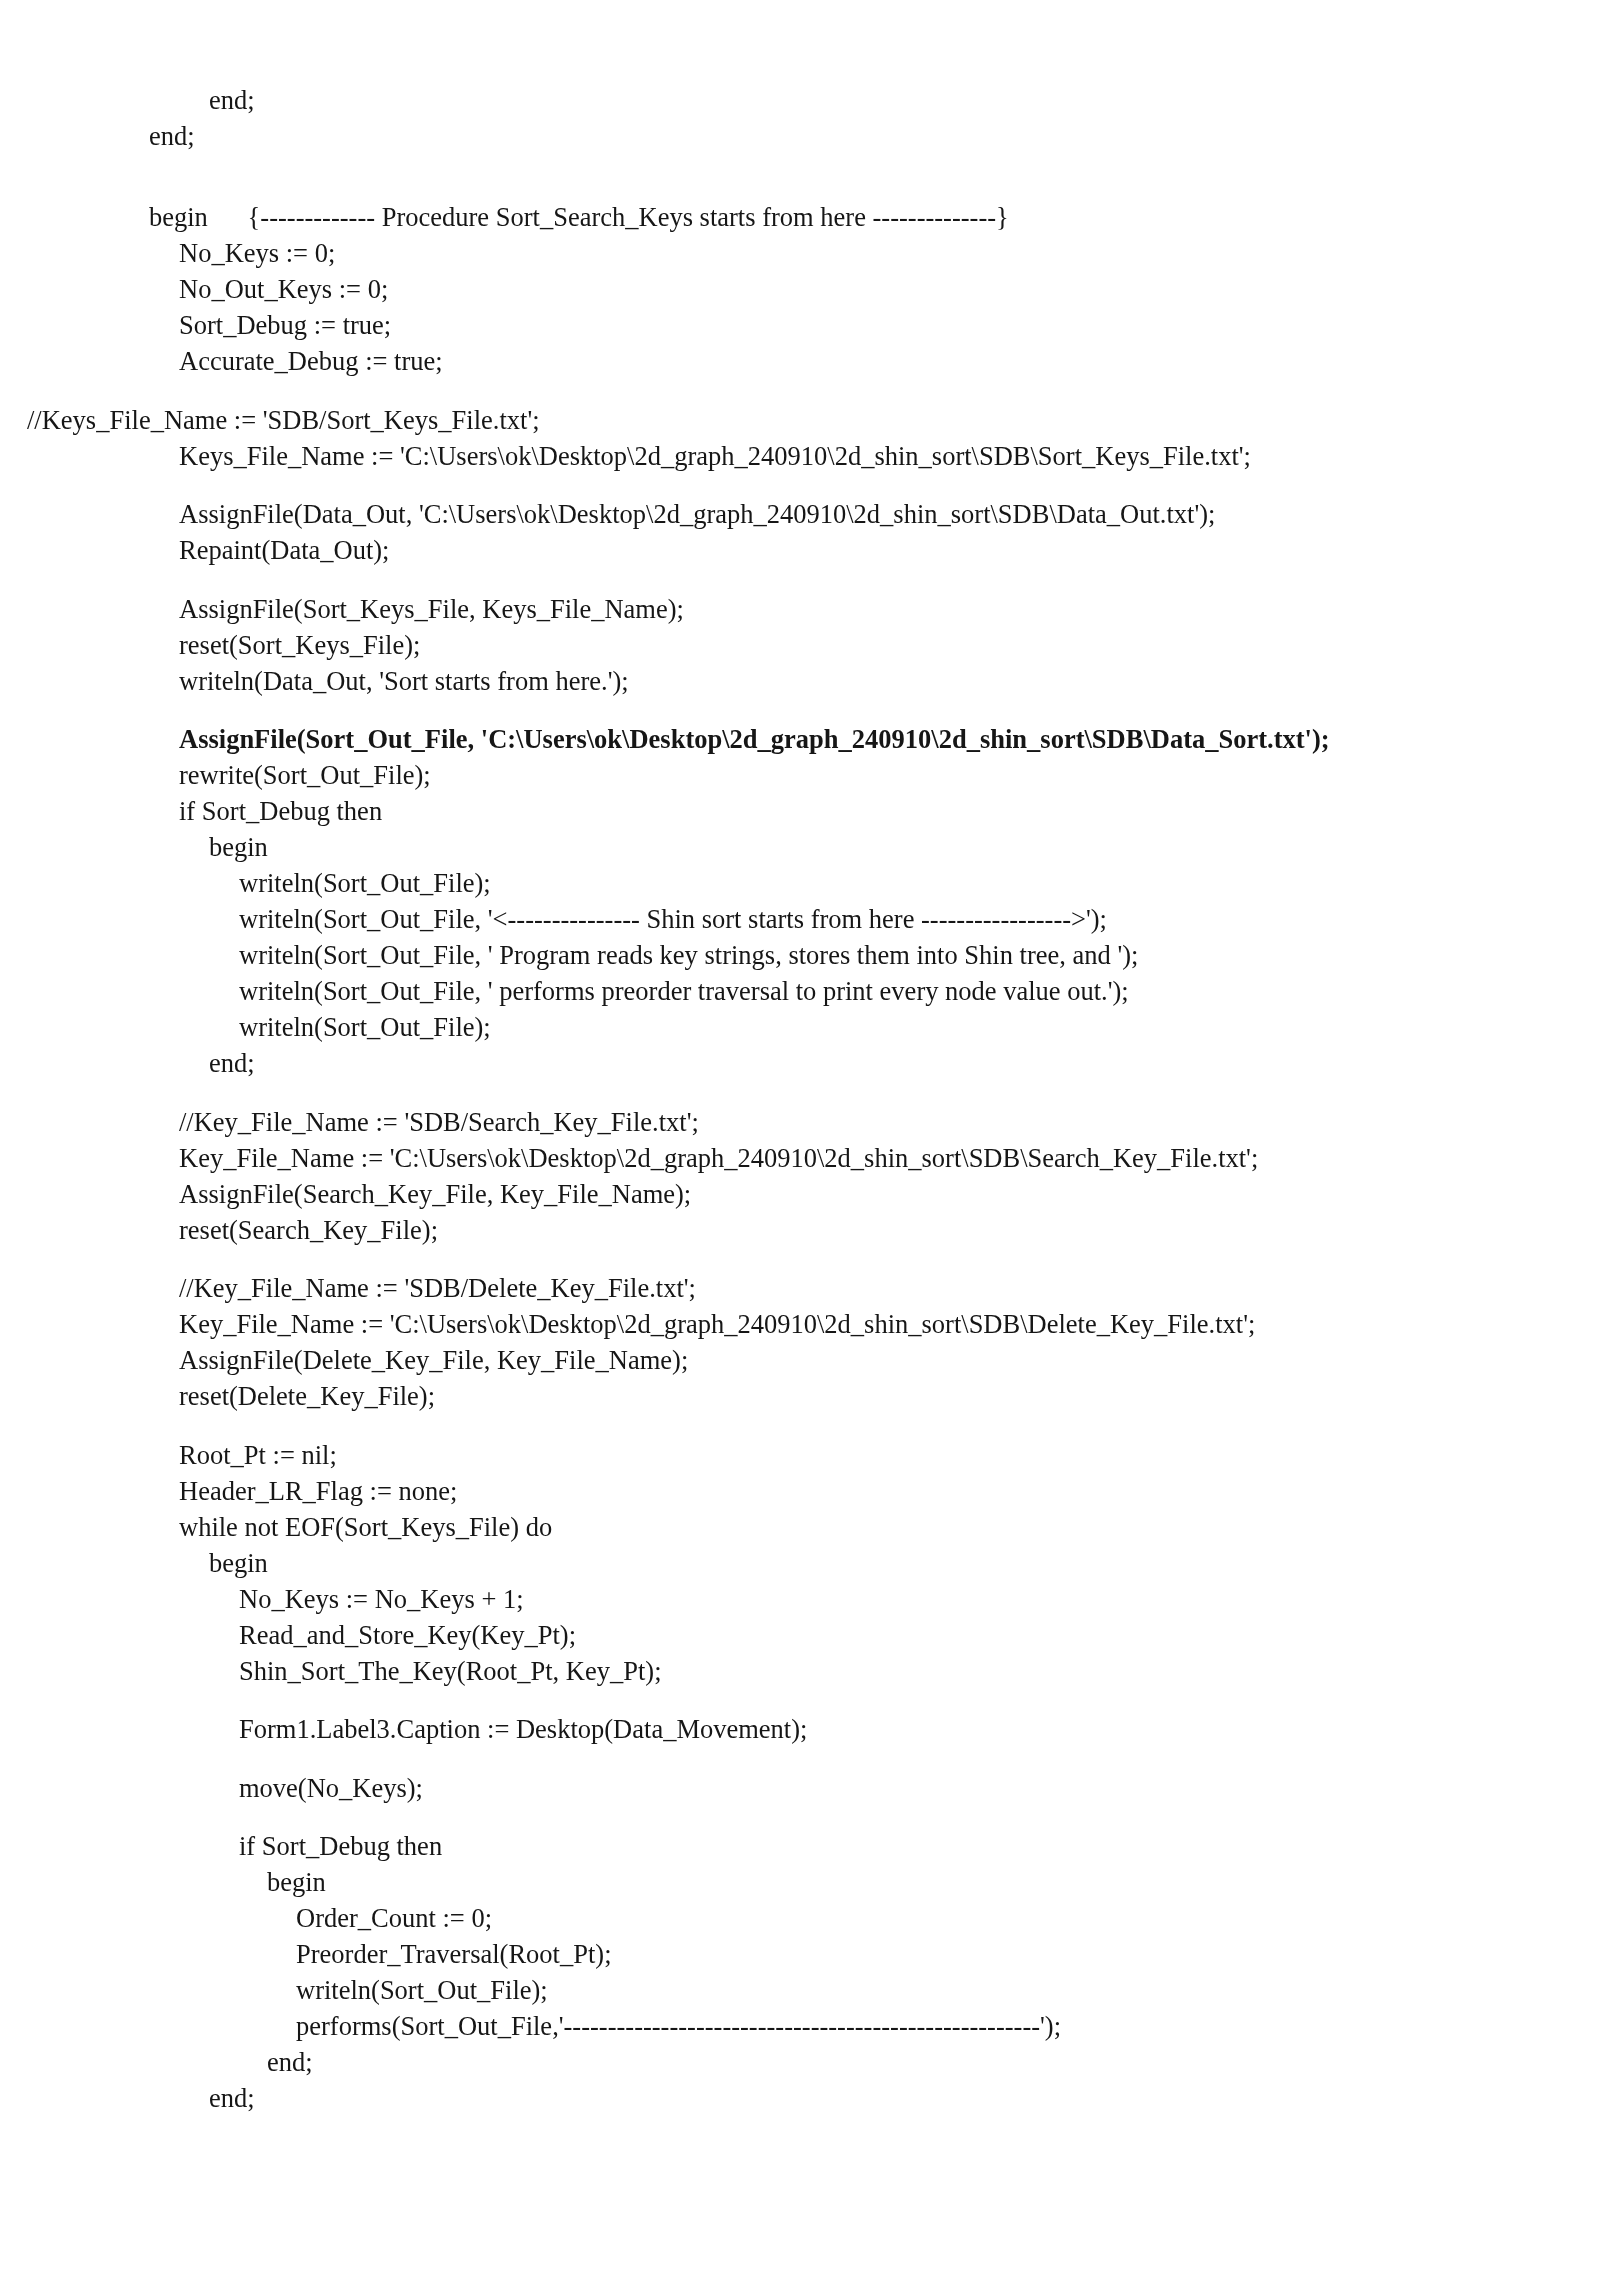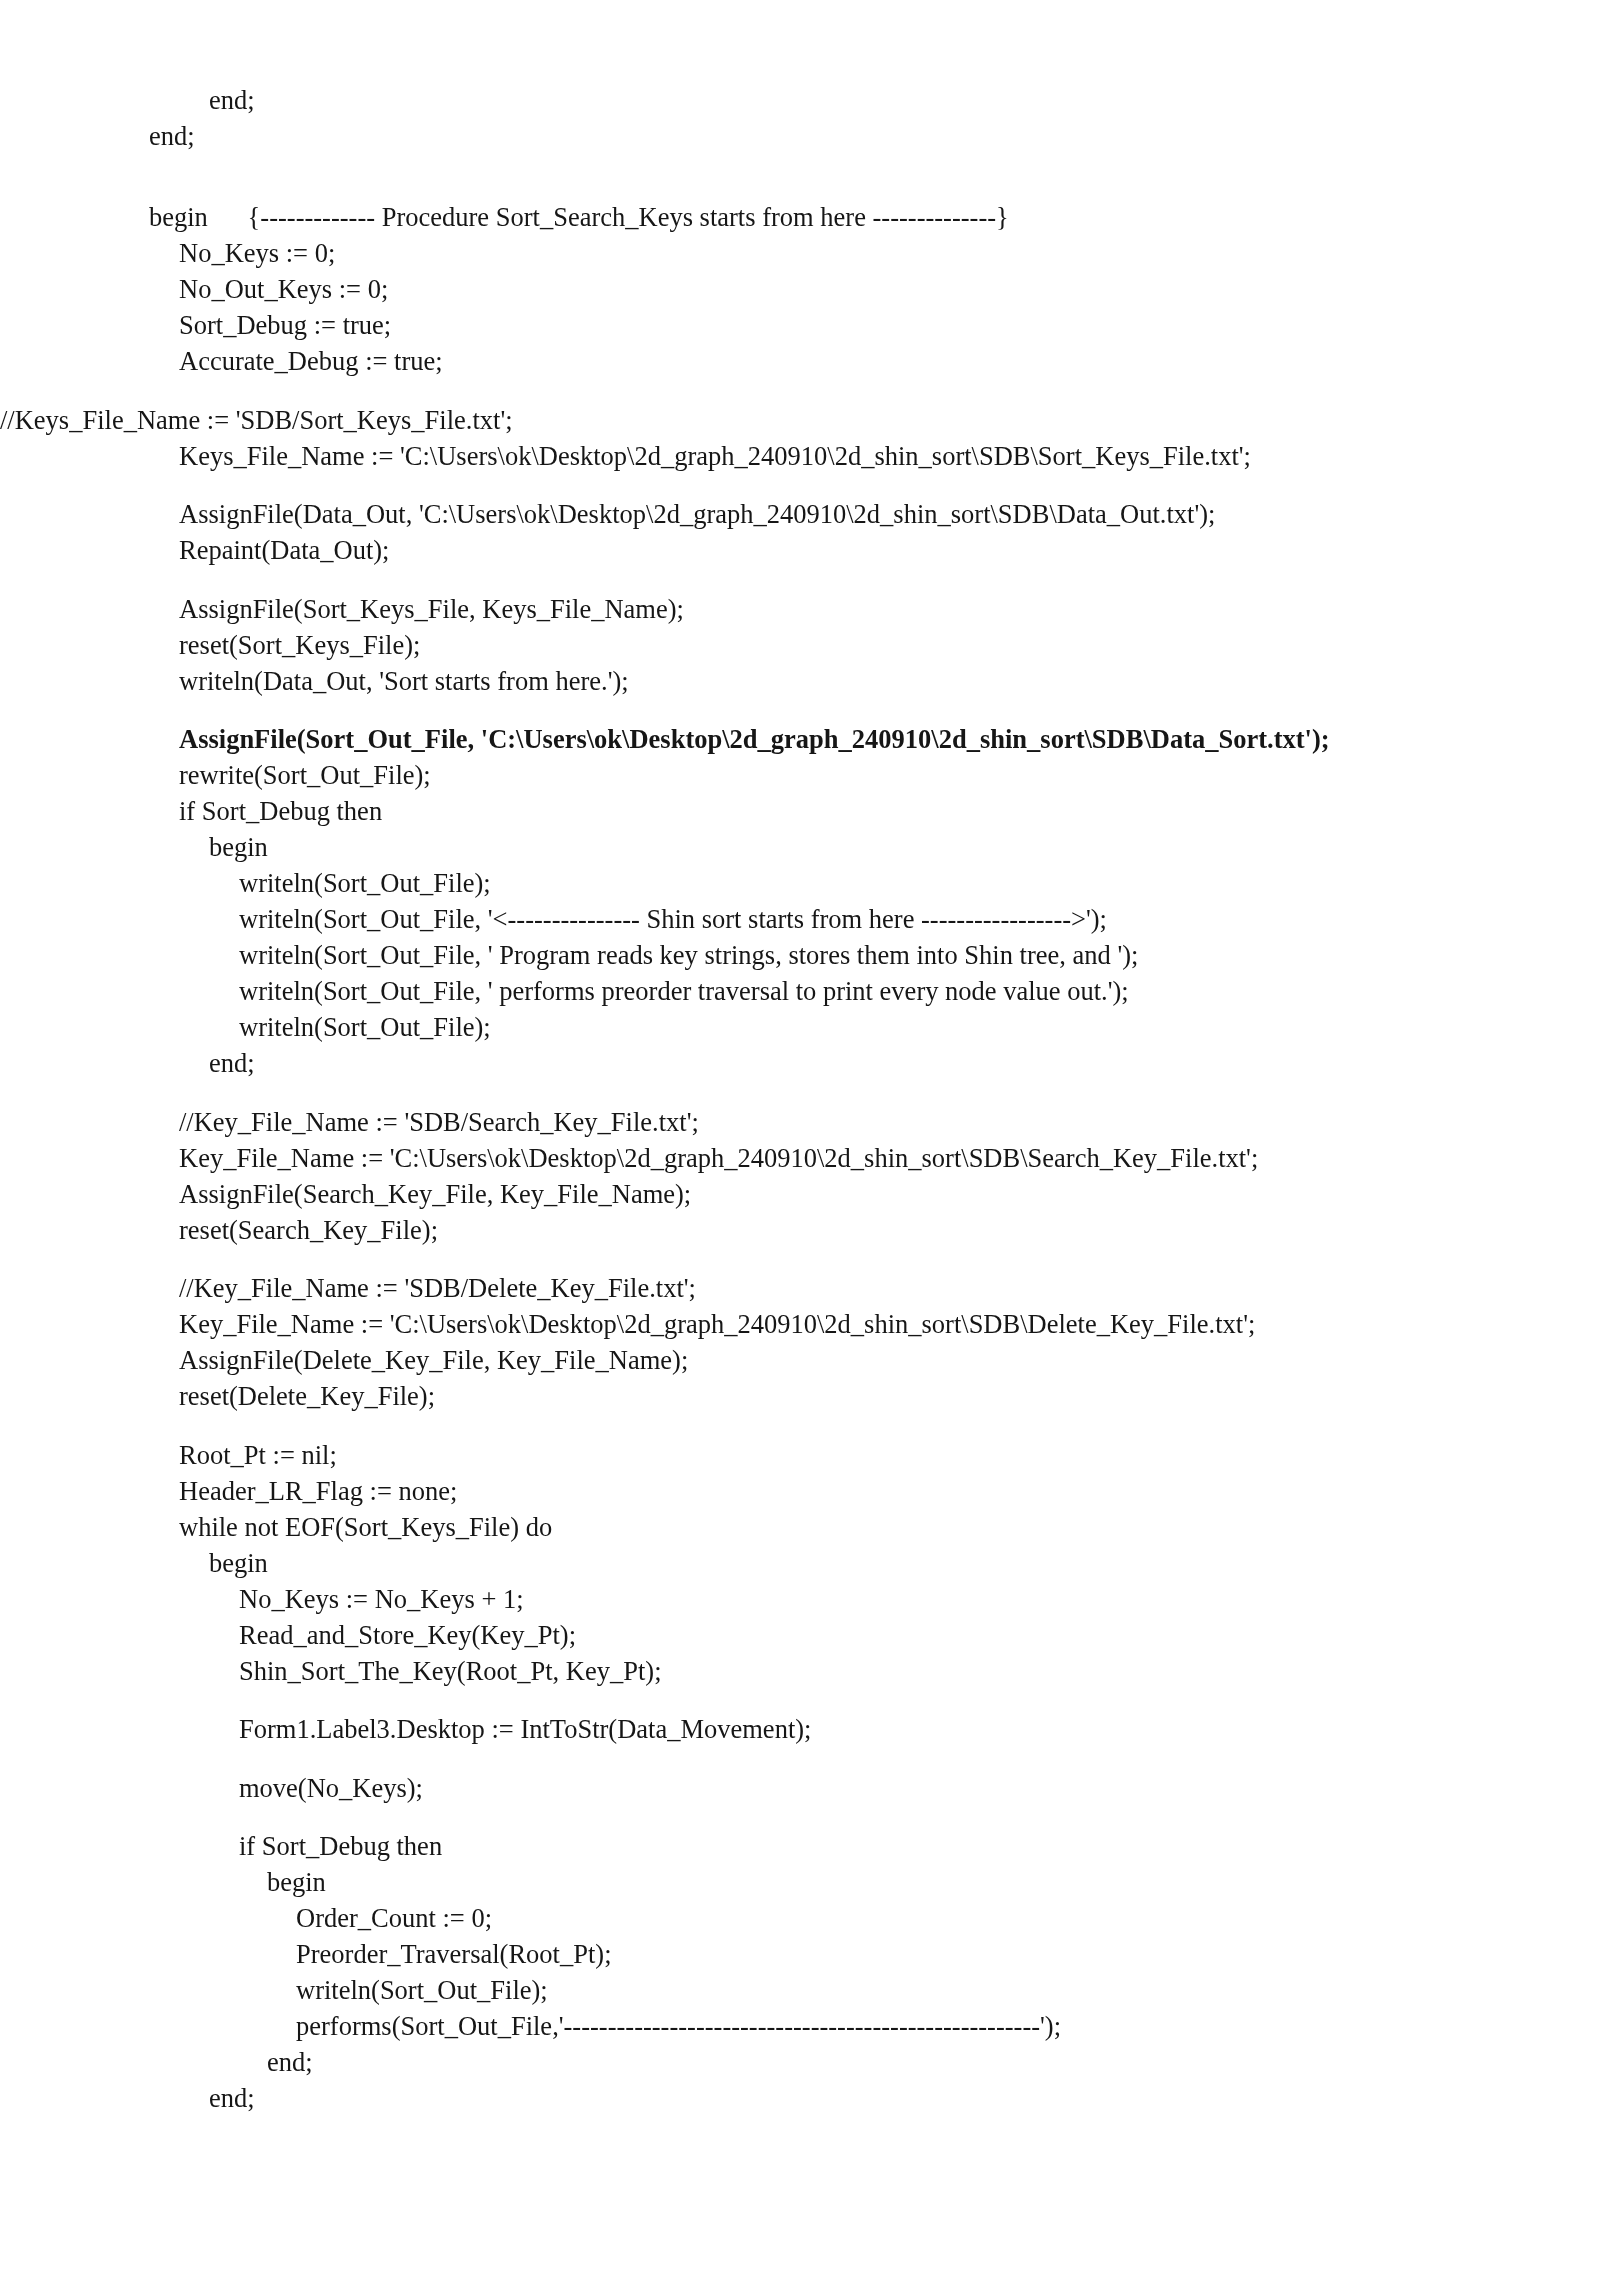--- a/index.html
+++ b/index.html
@@ -48,21 +48,21 @@
   <div class="code-line" style="padding-left: 209px;">end;</div>
       <div class="code-line" style="padding-left: 149px;">end;</div>
       <div class="code-line blank" style="padding-left: 149px;"></div>
       <div class="code-line blank" style="padding-left: 149px;"></div>
       <div class="code-line" style="padding-left: 149px;">begin      {------------- Procedure Sort_Search_Keys starts from here --------------}</div>
       <div class="code-line" style="padding-left: 179px;">No_Keys := 0;</div>
       <div class="code-line" style="padding-left: 179px;">No_Out_Keys := 0;</div>
       <div class="code-line" style="padding-left: 179px;">Sort_Debug := true;</div>
       <div class="code-line" style="padding-left: 179px;">Accurate_Debug := true;</div>
       <div class="code-line blank" style="padding-left: 149px;"></div>
-      <div class="code-line" style="">//Keys_File_Name := 'SDB/Sort_Keys_File.txt';</div>
+      <div class="code-line" style=" margin-left: 27px;">//Keys_File_Name := 'SDB/Sort_Keys_File.txt';</div>
       <div class="code-line" style="padding-left: 179px;">Keys_File_Name := 'C:\Users\ok\Desktop\2d_graph_240910\2d_shin_sort\SDB\Sort_Keys_File.txt';</div>
       <div class="code-line blank" style="padding-left: 149px;"></div>
       <div class="code-line" style="padding-left: 179px;">AssignFile(Data_Out, 'C:\Users\ok\Desktop\2d_graph_240910\2d_shin_sort\SDB\Data_Out.txt');</div>
       <div class="code-line" style="padding-left: 179px;">Repaint(Data_Out);</div>
       <div class="code-line blank" style="padding-left: 149px;"></div>
       <div class="code-line" style="padding-left: 179px;">AssignFile(Sort_Keys_File, Keys_File_Name);</div>
       <div class="code-line" style="padding-left: 179px;">reset(Sort_Keys_File);</div>
       <div class="code-line" style="padding-left: 179px;">writeln(Data_Out, 'Sort starts from here.');</div>
       <div class="code-line blank" style="padding-left: 149px;"></div>
       <div class="code-line" style="padding-left: 179px; font-weight: bold;">AssignFile(Sort_Out_File, 'C:\Users\ok\Desktop\2d_graph_240910\2d_shin_sort\SDB\Data_Sort.txt');</div>
@@ -87,21 +87,21 @@
       <div class="code-line" style="padding-left: 179px;">reset(Delete_Key_File);</div>
       <div class="code-line blank" style="padding-left: 149px;"></div>
       <div class="code-line" style="padding-left: 179px;">Root_Pt := nil;</div>
       <div class="code-line" style="padding-left: 179px;">Header_LR_Flag := none;</div>
       <div class="code-line" style="padding-left: 179px;">while not EOF(Sort_Keys_File) do</div>
       <div class="code-line" style="padding-left: 209px;">begin</div>
       <div class="code-line" style="padding-left: 239px;">No_Keys := No_Keys + 1;</div>
       <div class="code-line" style="padding-left: 239px;">Read_and_Store_Key(Key_Pt);</div>
       <div class="code-line" style="padding-left: 239px;">Shin_Sort_The_Key(Root_Pt, Key_Pt);</div>
       <div class="code-line blank" style="padding-left: 149px;"></div>
-      <div class="code-line" style="padding-left: 239px;">Form1.Label3.Desktop := IntToStr(Data_Movement);</div>
+      <div class="code-line" style="padding-left: 239px;">Form1.Label3.Caption := Desktop(Data_Movement);</div>
       <div class="code-line blank" style="padding-left: 149px;"></div>
       <div class="code-line" style="padding-left: 239px;">move(No_Keys);</div>
       <div class="code-line blank" style="padding-left: 149px;"></div>
       <div class="code-line" style="padding-left: 239px;">if Sort_Debug then</div>
       <div class="code-line" style="padding-left: 267px;">begin</div>
       <div class="code-line" style="padding-left: 296px;">Order_Count := 0;</div>
       <div class="code-line" style="padding-left: 296px;">Preorder_Traversal(Root_Pt);</div>
       <div class="code-line" style="padding-left: 296px;">writeln(Sort_Out_File);</div>
       <div class="code-line" style="padding-left: 296px;">performs(Sort_Out_File,'------------------------------------------------------');</div>
       <div class="code-line" style="padding-left: 267px;">end;</div>

